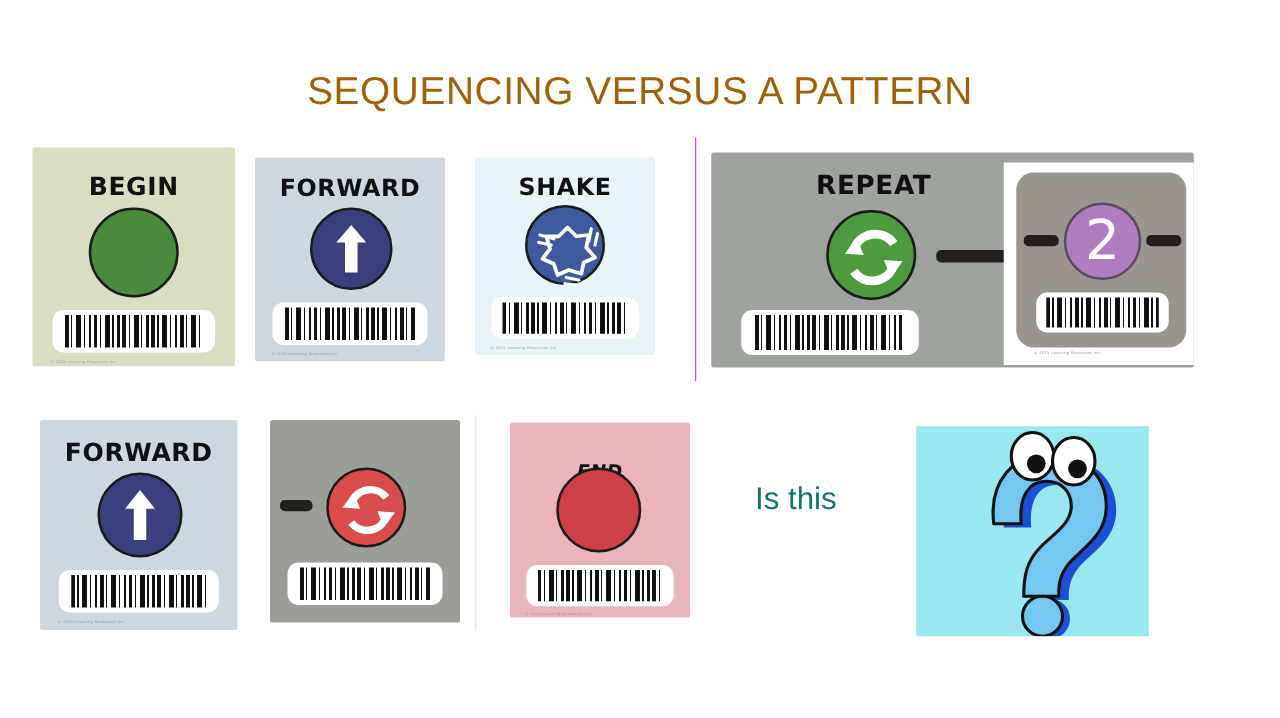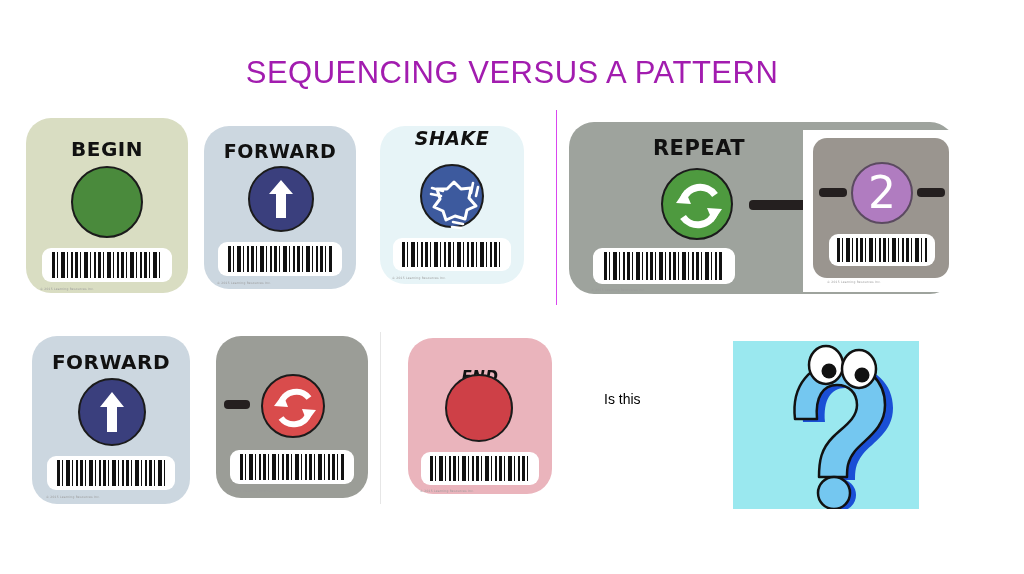--- a/index.html
+++ b/index.html
@@ -22,36 +22,36 @@
     background: #ffffff;
   }
 
   
   .title {
     position: absolute;
     left: 0;
     top: 55px;
     width: 1024px;
     text-align: center;
-    color: #a21caf;
+    color: #a16207;
     font-size: 31px;
     font-family: "Liberation Sans", sans-serif;
     letter-spacing: 0.5px;
     white-space: nowrap;
   }
 
   
   .photo {
     position: absolute;
     background: #ffffff;
     overflow: hidden;
   }
   .card {
     position: absolute;
-    border-radius: 25px;
+    border-radius: 2px;
   }
   .card-label {
     position: absolute;
     left: 0;
     width: 100%;
     text-align: center;
     font-family: "DejaVu Sans", sans-serif;
     font-weight: bold;
     color: #111111;
     letter-spacing: 0.5px;
@@ -104,22 +104,22 @@
   
   .dash {
     position: absolute;
     background: #241f1f;
     border-radius: 4px;
   }
 
   
   .question-text {
     position: absolute;
-    color: #000000;
-    font-size: 14px;
+    color: #0f766e;
+    font-size: 25px;
     line-height: 26px;
     font-family: "Liberation Sans", sans-serif;
   }
 
   
   .qmark-box {
     position: absolute;
     background: #9ae8ef;
     overflow: hidden;
   }
@@ -152,21 +152,21 @@
       </div>
       <div class="barcode" style="left:14px; top:116px; width:124px; height:34px;">
         <div class="bars"></div>
       </div>
       <div class="tinytext" style="left:13px; top:155px;">© 2015 Learning Resources Inc.</div>
     </div>
   </div>
 
   <div class="photo" style="left:378px; top:124px; width:148px; height:172px;">
     <div class="card" style="left:2px; top:2px; width:144px; height:158px; background:#e7f4f7;">
-      <div class="card-label" style="top:1px; font-size:19px;font-style:italic;">SHAKE</div>
+      <div class="card-label" style="top:13px; font-size:19px;">SHAKE</div>
       <div class="disc" style="left:40px; top:38px; width:64px; height:64px; background:#3d5a9e;">
         <svg width="64" height="64" viewBox="0 0 64 64" style="position:absolute;left:0;top:0;">
           <polygon points="32,16 39,23 49,22 47,32 54,40 45,44 43,53 33,50 24,54 21,45 12,41 18,33 15,23 25,23" fill="none" stroke="#ffffff" stroke-width="3" stroke-linejoin="round"></polygon>
           <line x1="10" y1="22" x2="21" y2="25" stroke="#fff" stroke-width="2.6" stroke-linecap="round"></line>
           <line x1="9" y1="28" x2="19" y2="30" stroke="#fff" stroke-width="2.6" stroke-linecap="round"></line>
           <line x1="51" y1="17" x2="49" y2="27" stroke="#fff" stroke-width="2.6" stroke-linecap="round"></line>
           <line x1="56" y1="21" x2="54" y2="30" stroke="#fff" stroke-width="2.6" stroke-linecap="round"></line>
           <line x1="31" y1="56" x2="41" y2="58" stroke="#fff" stroke-width="2.6" stroke-linecap="round"></line>
           <line x1="30" y1="61" x2="39" y2="62" stroke="#fff" stroke-width="2.6" stroke-linecap="round"></line>
         </svg>

